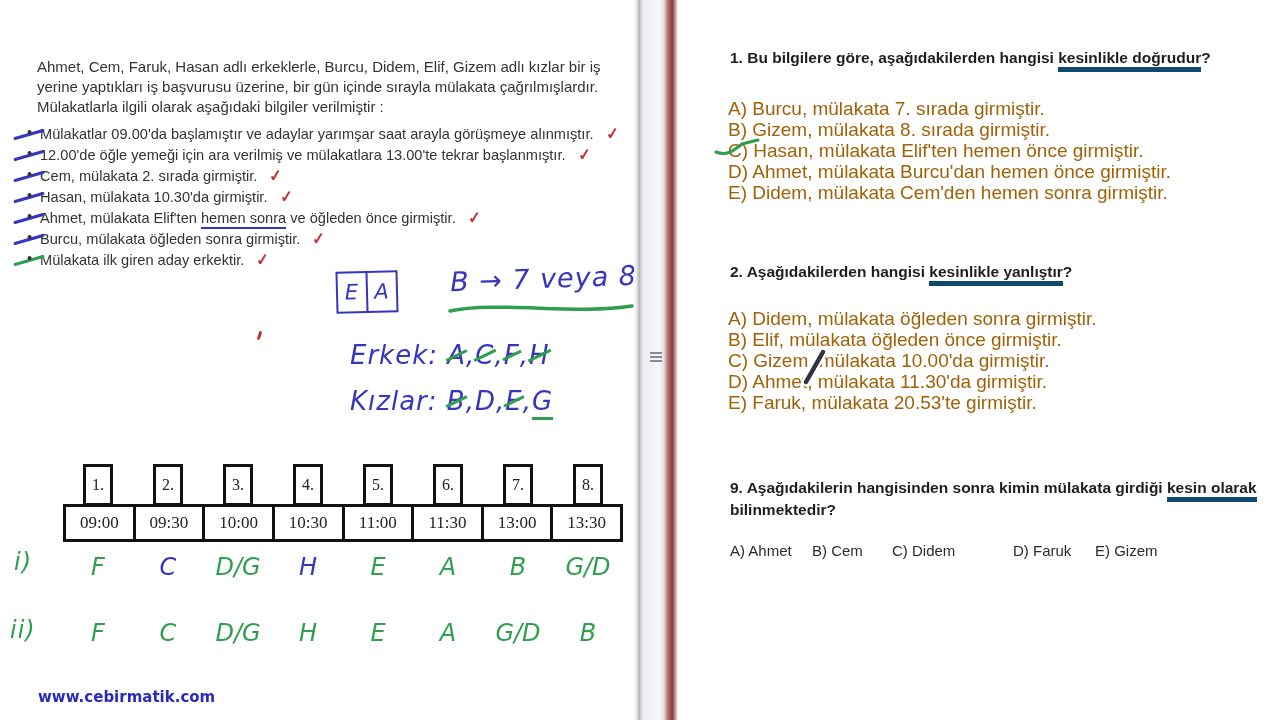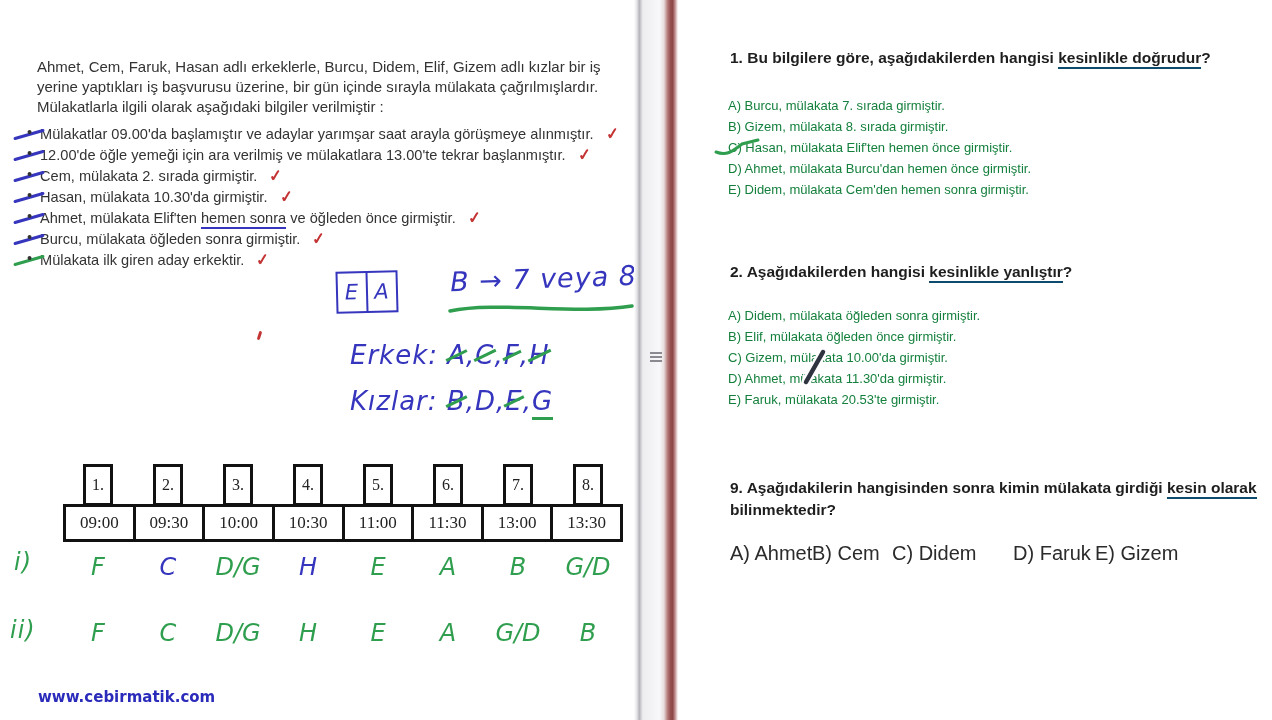--- a/index.html
+++ b/index.html
@@ -37,23 +37,23 @@
   .rowlabel{position:absolute;font-size:24px;}
   .site{position:absolute;left:38px;top:688px;font-size:15px;font-weight:bold;color:#2b2bbb;font-family:"DejaVu Sans",sans-serif;}
   .redmark{position:absolute;left:258px;top:331px;width:3px;height:9px;background:#c43434;transform:rotate(18deg);border-radius:2px;}
   
   .divider{position:absolute;left:634px;top:0;width:44px;height:720px;
     background:linear-gradient(to right,#ffffff 0%,#e2e2e6 7%,#b4b4ba 12%,#ededf0 20%,#f8f8fa 58%,#e8dede 68%,#b97f7f 76%,#94504f 83%,#8c4646 88%,#c89a9a 94%,#ffffff 100%);}
   .grip{position:absolute;left:16px;top:350px;width:12px;height:16px;}
   .grip i{display:block;height:2px;background:#8a8a90;margin:2px 0;}
   
   .qheader{position:absolute;left:730px;width:532px;font-size:15.5px;font-weight:bold;color:#1e1e1e;line-height:22px;}
-  .ul-black{border-bottom:2px solid #0c4a6e;padding-bottom:1px;}
-  .opt{position:absolute;left:728px;font-size:13px;color:#15803d;}
-  .q3opt{position:absolute;top:542px;font-size:20px;color:#2b2b2b;}
+  .ul-black{border-bottom:5px solid #0c4a6e;padding-bottom:1px;}
+  .opt{position:absolute;left:728px;font-size:19px;color:#a16207;}
+  .q3opt{position:absolute;top:542px;font-size:15px;color:#2b2b2b;}
 </style>
 </head>
 <body>
 
 <div>
 
   <section>
     <p class="intro">Ahmet, Cem, Faruk, Hasan adlı erkeklerle, Burcu, Didem, Elif, Gizem adlı kızlar bir iş yerine yaptıkları iş başvurusu üzerine, bir gün içinde sırayla mülakata çağrılmışlardır. Mülakatlarla ilgili olarak aşağıdaki bilgiler verilmiştir :</p>
 
     <div class="bullet" style="top:124px">

